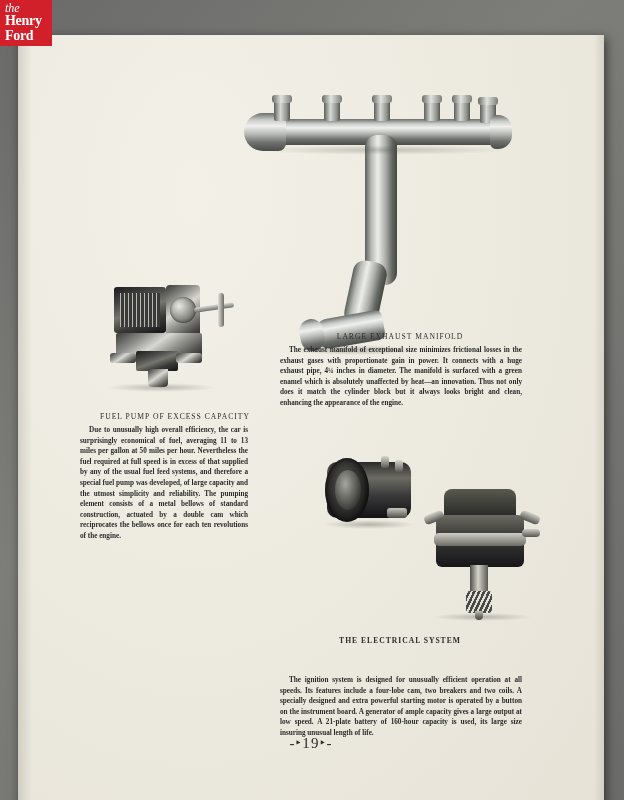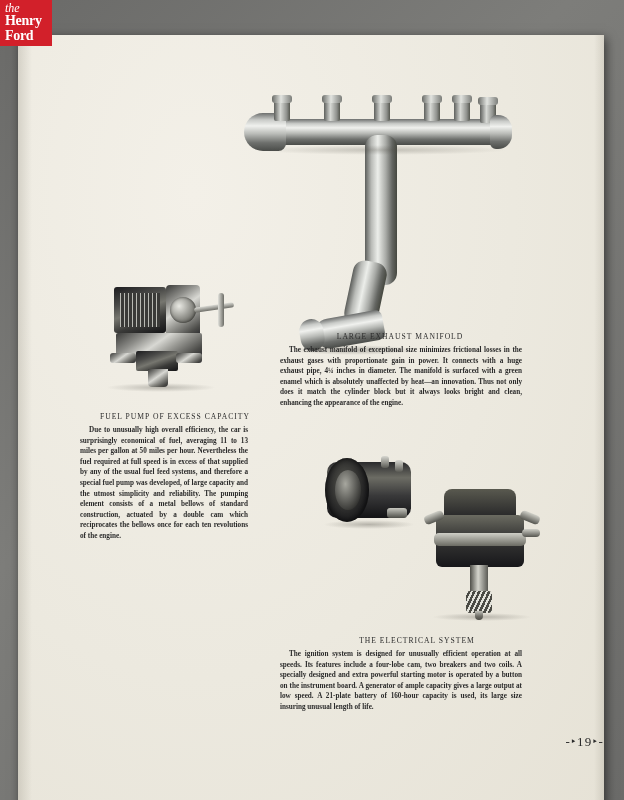--- a/index.html
+++ b/index.html
@@ -96,22 +96,22 @@
     color: #2b2b2b;
     text-align: justify;
     text-justify: inter-word;
   }
   .body-text p { margin: 0; text-indent: 9px; font-weight: bold; }
 
   
   .folio {
     position: absolute;
     width: 100%;
-    text-align: right;
-    font-size: 13px;
+    text-align: center;
+    font-size: 15px;
     letter-spacing: 1.2px;
     color: #2b2b2b;
     font-family: "Liberation Serif", serif;
   }
 
   
   .photo { position: absolute; }
 
   
   .manifold-wrap { left: 210px; top: 48px; width: 300px; height: 260px; }
@@ -262,22 +262,22 @@
         background: linear-gradient(to right,#4f4f49,#d4d4cc 45%,#5a5a54);"></div>
 
       <div style="position:absolute; left:40px; top:106px; width:26px; height:22px; border-radius:4px;
         background: repeating-linear-gradient(115deg,#e2e2da 0px,#e2e2da 2px,#4a4a44 2px,#4a4a44 4.5px);"></div>
 
       <div style="position:absolute; left:49px; top:126px; width:8px; height:9px; background: linear-gradient(#bdbdb5,#4a4a44); border-radius:0 0 4px 4px;"></div>
 
       <div style="position:absolute; left:6px; top:128px; width:100px; height:8px; background:radial-gradient(ellipse at center, rgba(80,78,70,0.32), rgba(80,78,70,0) 70%);"></div>
     </div>
 
-    <div class="caption" style="left:279px; top:601px; width:240px;">THE ELECTRICAL SYSTEM</div>
-    <div class="body-text" style="left:262px; top:614px; width:242px;">
+    <div class="caption" style="left:262px; top:601px; width:240px;font-weight:bold;">THE ELECTRICAL SYSTEM</div>
+    <div class="body-text" style="left:262px; top:640px; width:242px;">
       <p>The ignition system is designed for unusually efficient operation at all speeds. Its features include a four-lobe cam, two breakers and two coils. A specially designed and extra powerful starting motor is operated by a button on the instrument board. A generator of ample capacity gives a large output at low speed. A 21-plate battery of 160-hour capacity is used, its large size insuring unusual length of life.</p>
     </div>
 
     <div class="folio" style="left:0; top:697px;">-‣19‣-</div>
   </div>
 
   <div class="logo">
     <div class="l1">the</div>
     <div class="l2">Henry</div>
     <div class="l3">Ford</div>

